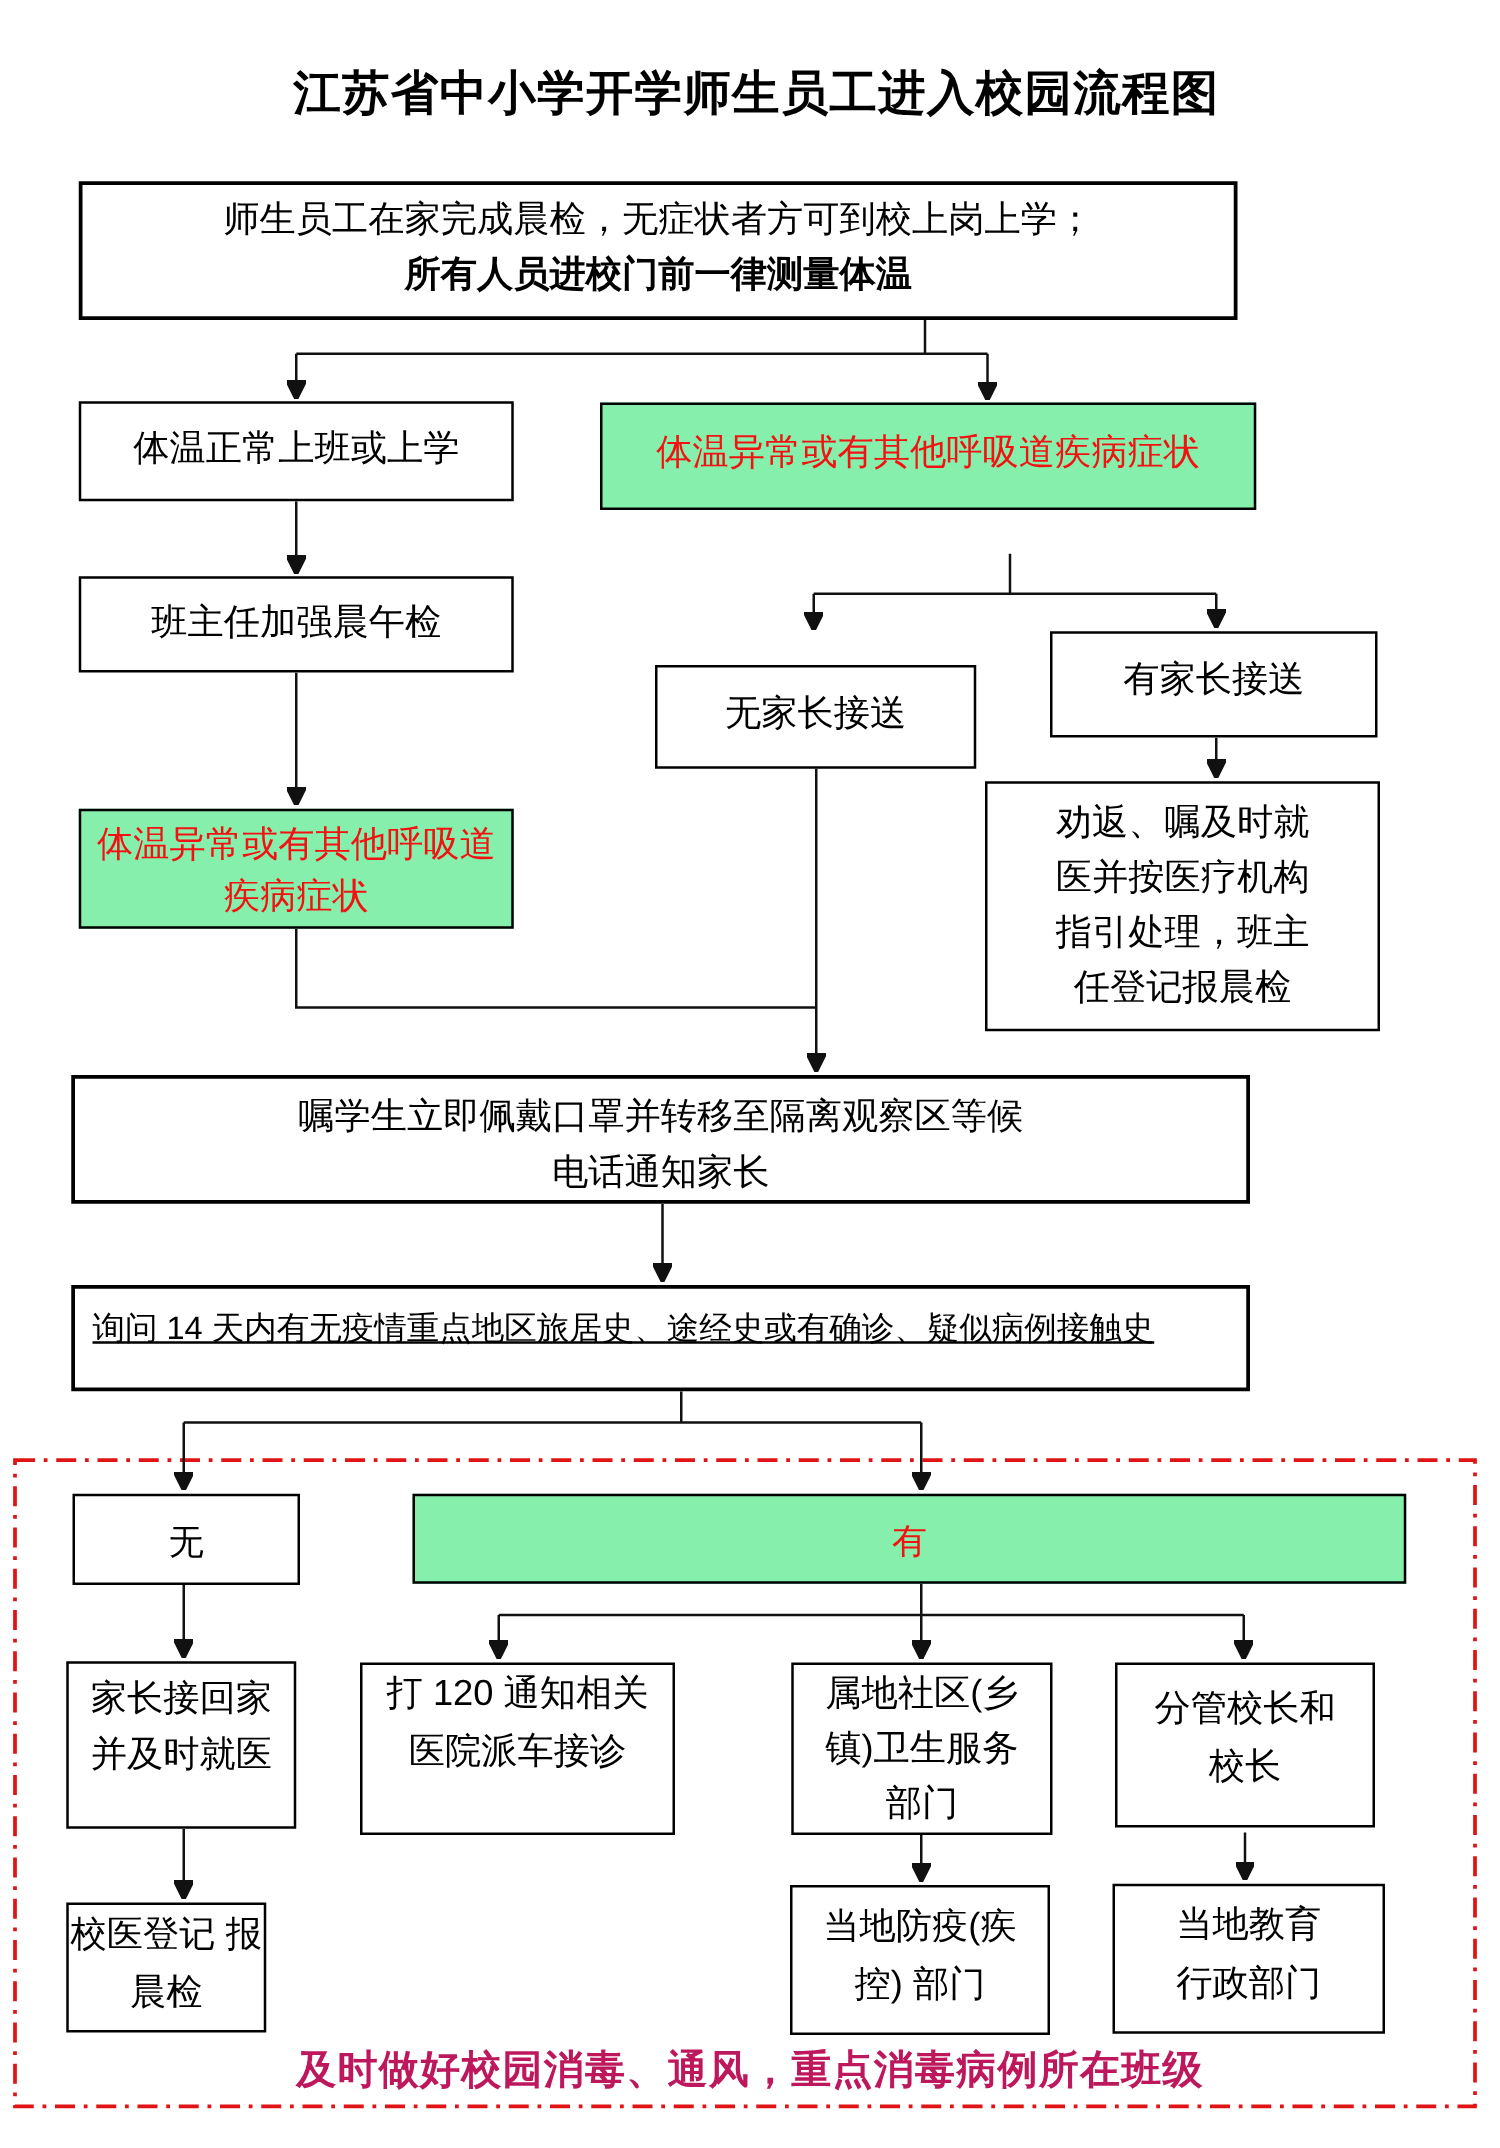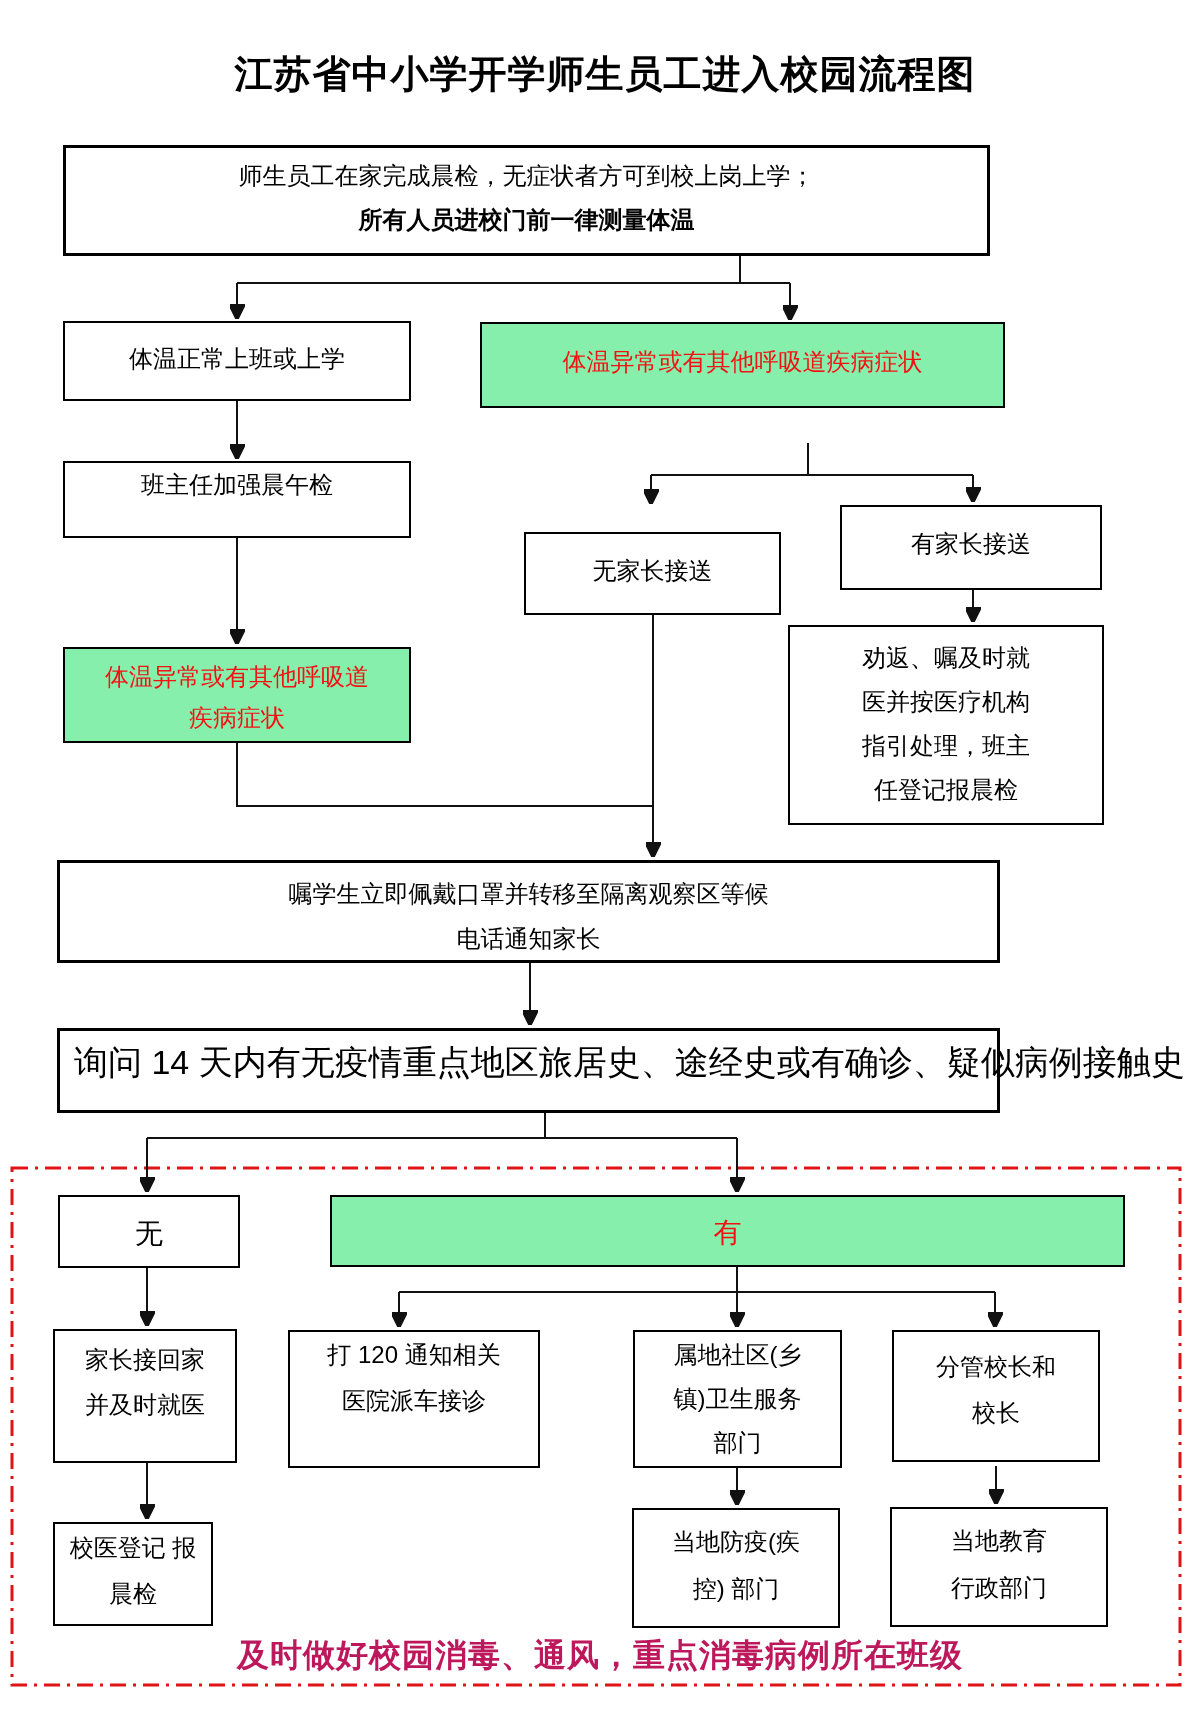--- a/index.html
+++ b/index.html
@@ -19,39 +19,39 @@
   .title{
     position:absolute;left:0;top:44px;width:100%;
     text-align:center;margin:5px;
     font-family:"Liberation Serif","DejaVu Serif",serif;
     font-weight:bold;font-size:38px;letter-spacing:1px;
   }
   .box{
     position:absolute;box-sizing:border-box;
     border:2px solid #000;background:#fff;
     display:flex;flex-direction:column;align-items:center;
-    font-size:24px;line-height:44px;
+    font-size:29px;line-height:44px;
     text-align:center;
   }
   .box .ln{white-space:nowrap;}
   .bold{font-weight:bold;}
   .red{color:#f31212;}
   .peach{background:#86efac;}
   .thick{border-width:3px;}
 
   .b-home     {left:63px;  top:145px;  width:927px; height:111px; padding-top:6px;}
   .b-normal   {left:63px;  top:321px;  width:348px; height:80px;  padding-top:14px;}
   .b-abn-r    {left:480px; top:322px;  width:525px; height:86px;  padding-top:16px;}
-  .b-teacher  {left:63px;  top:461px;  width:348px; height:77px;  }
+  .b-teacher  {left:63px;  top:461px;  width:348px; height:77px;  padding-top:13px;}
   .b-nopick   {left:524px; top:532px;  width:257px; height:83px;  padding-top:15px;}
   .b-pick     {left:840px; top:505px;  width:262px; height:85px;  padding-top:15px;}
   .b-abn-l    {left:63px;  top:647px;  width:348px; height:96px;  padding-top:7px;  line-height:41px;}
   .b-persuade {left:788px; top:625px;  width:316px; height:200px; padding-top:9px;  line-height:44px;}
   .b-isolate  {left:57px;  top:860px;  width:943px; height:103px; padding-top:8px;  line-height:45px;}
-  .b-ask      {left:57px;  top:1028px; width:943px; height:85px;  padding-top:9px;  padding-left:14px; align-items:flex-start; text-align:left; font-size:34px;}
+  .b-ask      {left:57px;  top:1028px; width:943px; height:85px;  padding-top:9px;  padding-left:14px; align-items:flex-start; text-align:left; font-size:26px;text-decoration:underline;}
   .b-wu       {left:58px;  top:1195px; width:182px; height:73px;  padding-top:15px; font-size:28px;}
   .b-you      {left:330px; top:1195px; width:795px; height:72px;  padding-top:14px; font-size:28px;}
   .b-home2    {left:53px;  top:1329px; width:184px; height:134px; padding-top:6px;  line-height:45px;}
   .b-doctor   {left:53px;  top:1522px; width:160px; height:104px; padding-top:1px;  line-height:46px;}
   .b-120      {left:288px; top:1330px; width:252px; height:138px; padding-top:0; line-height:46px;}
   .b-community{left:633px; top:1330px; width:209px; height:138px; padding-top:1px;  line-height:44px;}
   .b-vice     {left:892px; top:1330px; width:208px; height:132px; padding-top:12px; line-height:46px;}
   .b-epidemic {left:632px; top:1508px; width:208px; height:120px; padding-top:8px;  line-height:47px;}
   .b-edu      {left:890px; top:1507px; width:218px; height:120px; padding-top:8px;  line-height:47px;}
 

